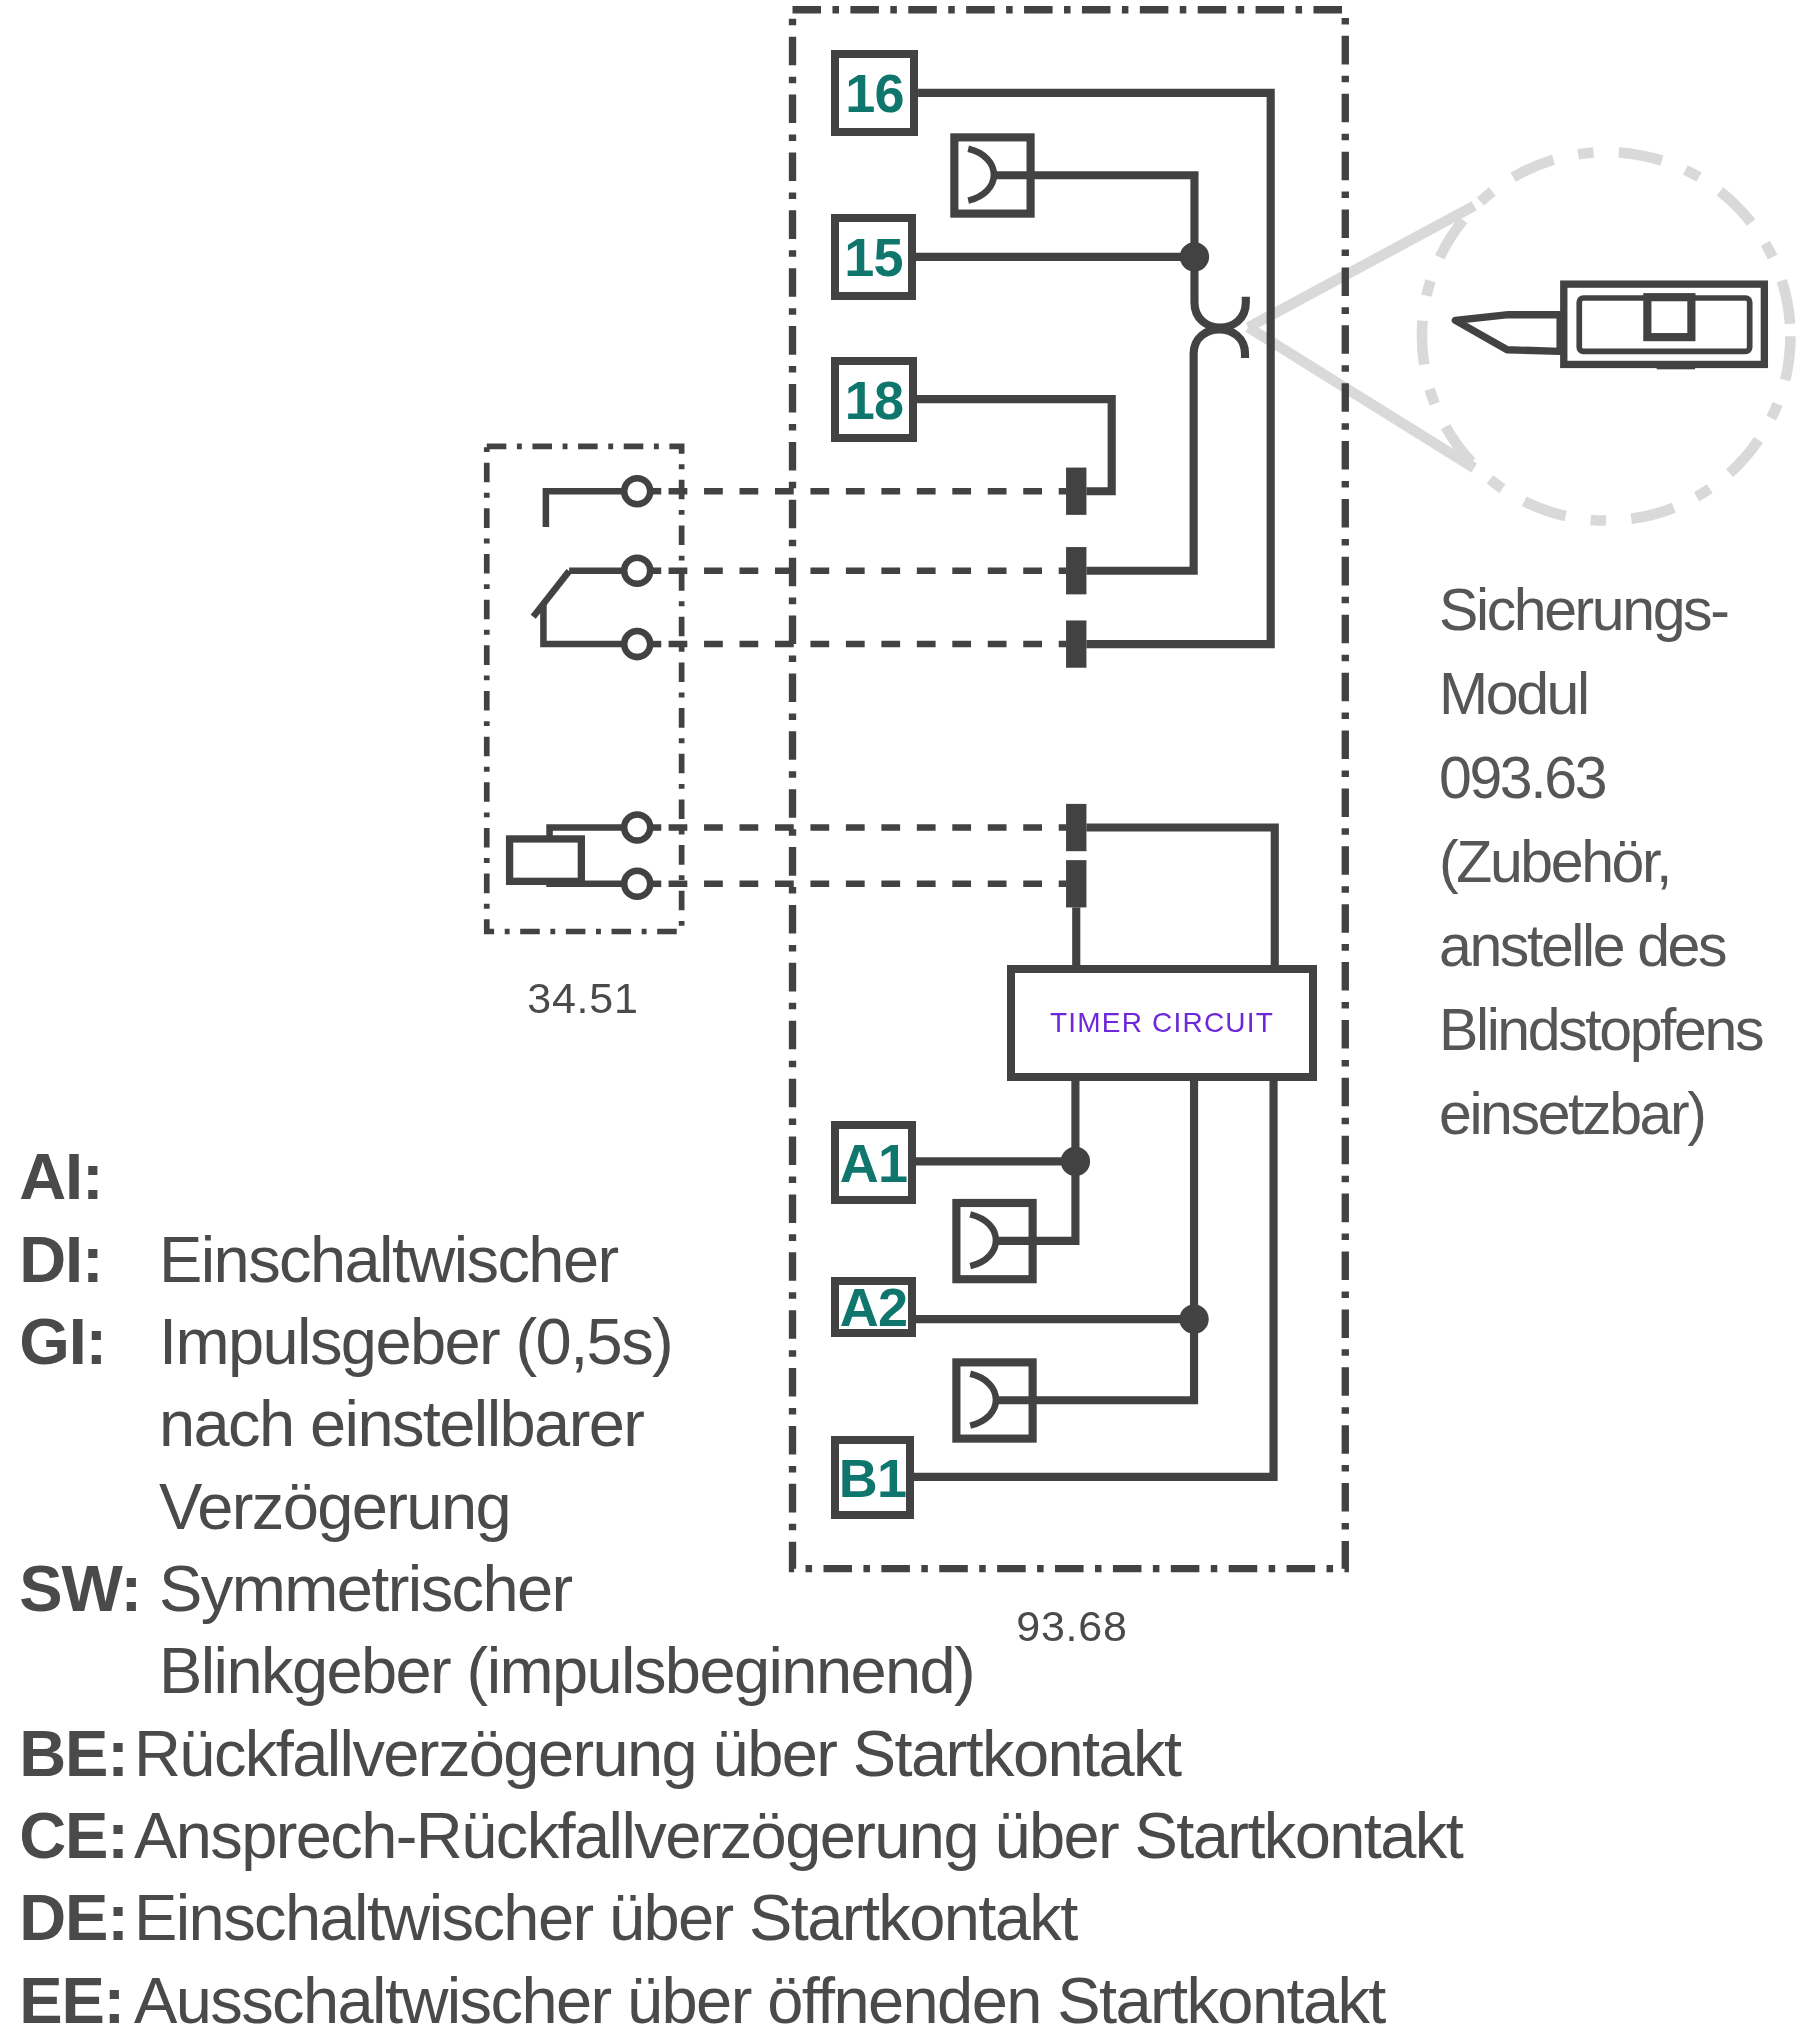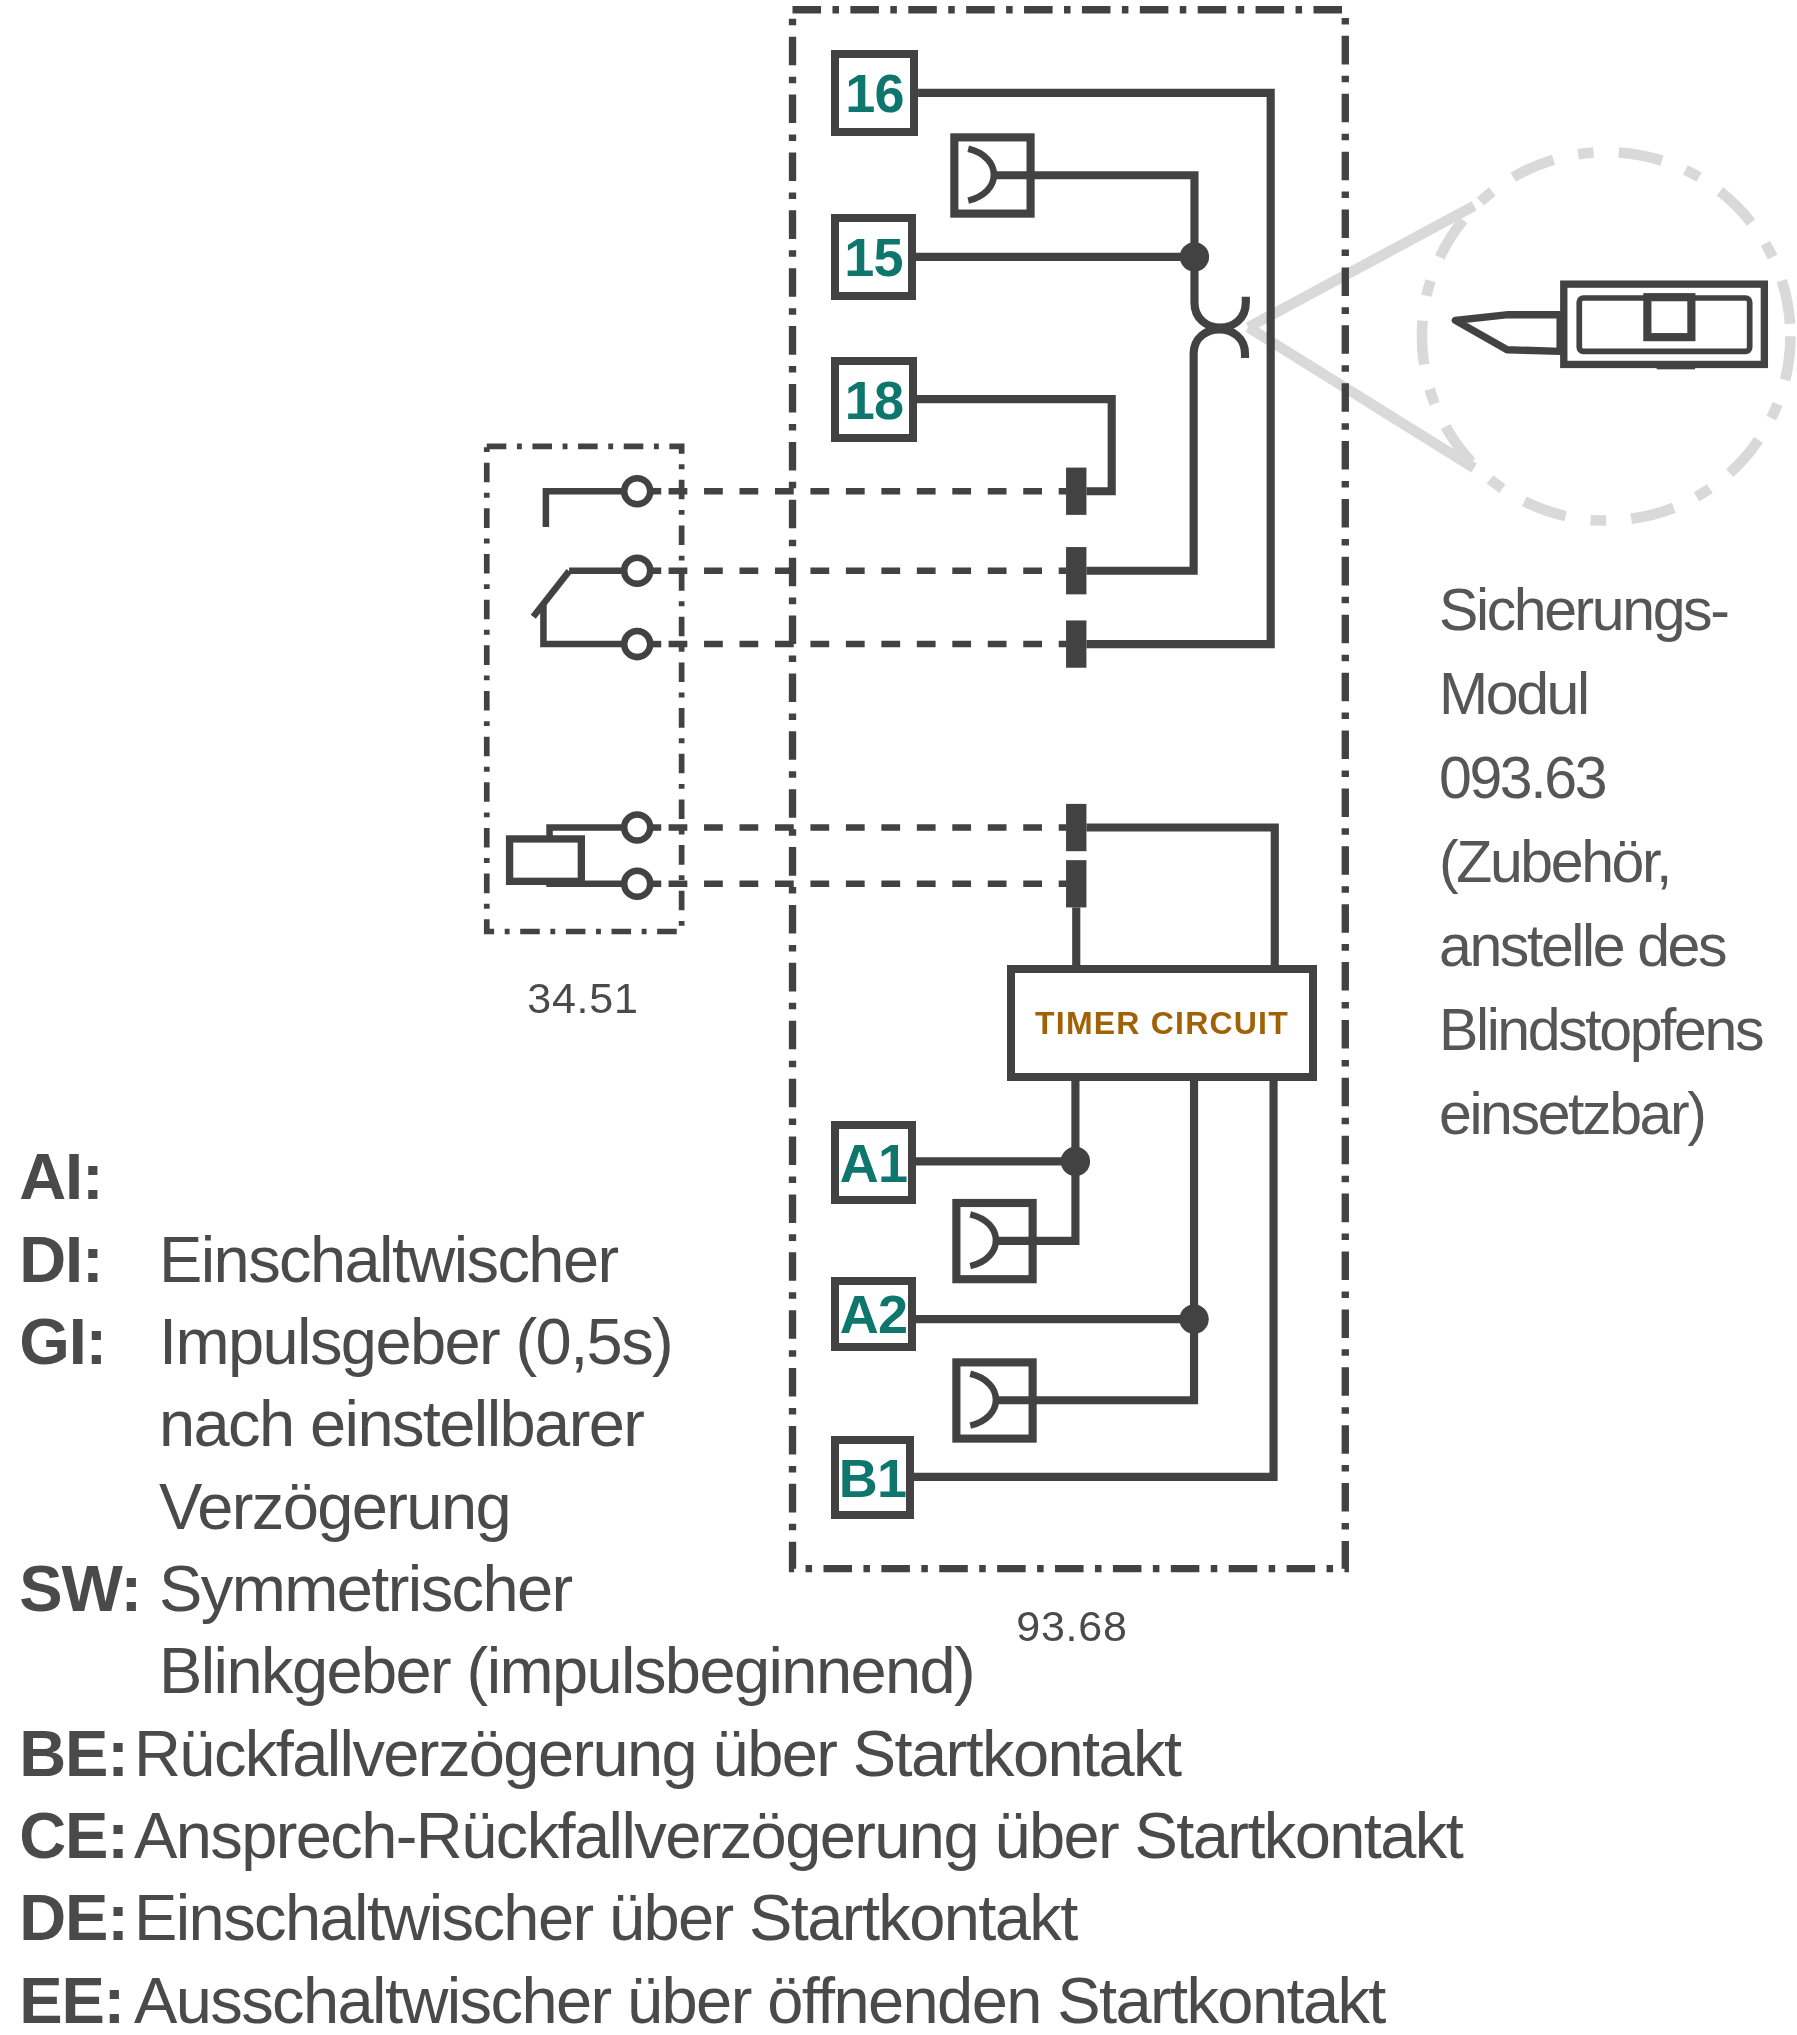--- a/index.html
+++ b/index.html
@@ -10,21 +10,21 @@
   .stage{position:absolute;left:0;top:0;width:1797px;height:2035px;}
   svg.linework{position:absolute;left:0;top:0;}
   .term{
     position:absolute;box-sizing:border-box;border:8.2px solid #424242;background:#ffffff;
     display:flex;align-items:center;justify-content:center;
     font-weight:700;font-size:54px;color:#0f766e;letter-spacing:-0.8px;
   }
   .timerbox{
     position:absolute;box-sizing:border-box;border:8.2px solid #424242;background:#ffffff;
     display:flex;align-items:center;justify-content:center;
-    font-weight:700;font-size:32px;color:#a16207;letter-spacing:1.2px;
+    font-weight:400;font-size:28px;color:#6d28d9;letter-spacing:1.2px;
   }
   .reflabel{
     position:absolute;text-align:center;font-size:43px;color:#4a4a4a;letter-spacing:0.8px;
   }
   .fusenote{
     position:absolute;left:1439px;top:568px;width:358px;height:612px;
     font-size:59px;line-height:84px;letter-spacing:-2.4px;color:#565656;
     white-space:pre;overflow:hidden;
   }
   .lg-line{position:absolute;left:16px;width:1444px;height:84px;font-size:65px;color:#4a4a4a;}
@@ -141,21 +141,21 @@
   </div>
   <div class="term" style="left:831px;top:214px;width:85px;height:86px;">
     <span>15</span>
   </div>
   <div class="term" style="left:831px;top:357px;width:86px;height:85px;">
     <span>18</span>
   </div>
   <div class="term" style="left:831px;top:1121px;width:85px;height:83px;">
     <span>A1</span>
   </div>
-  <div class="term" style="left:831px;top:1277px;width:85px;height:74px;">
+  <div class="term" style="left:831px;top:1277px;width:85px;height:60px;">
     <span>A2</span>
   </div>
   <div class="term" style="left:831px;top:1436px;width:83px;height:83px;">
     <span>B1</span>
   </div>
 
   <div class="timerbox" style="left:1007px;top:965px;width:310px;height:116px;">
     <span>TIMER CIRCUIT</span>
   </div>
 

